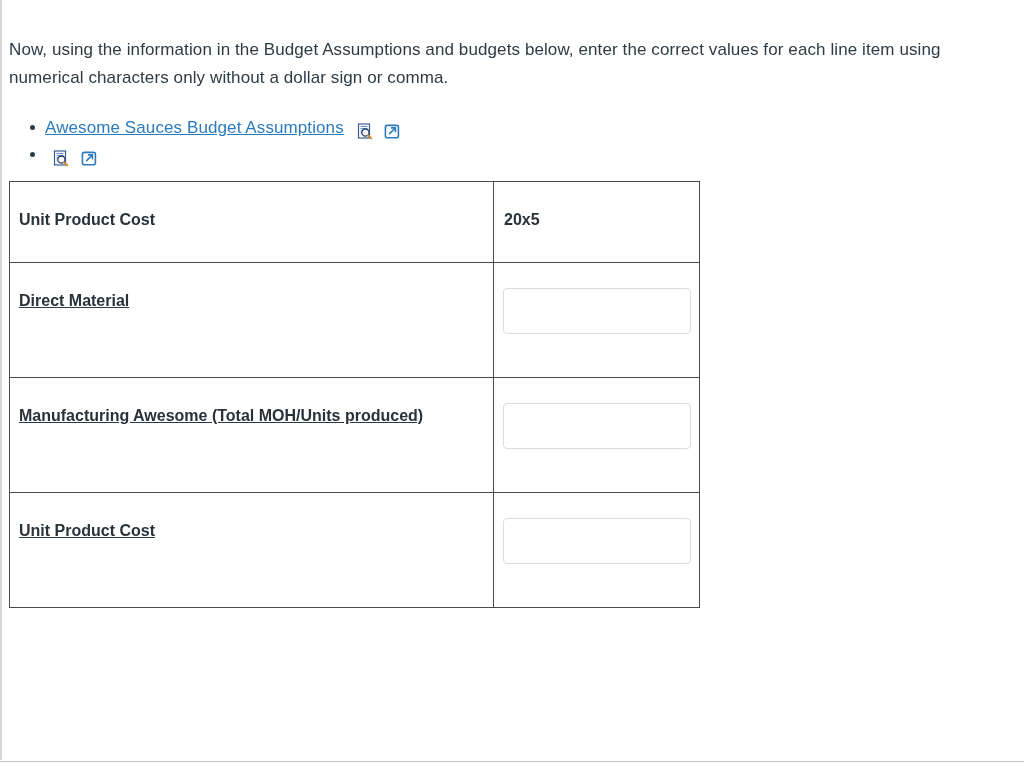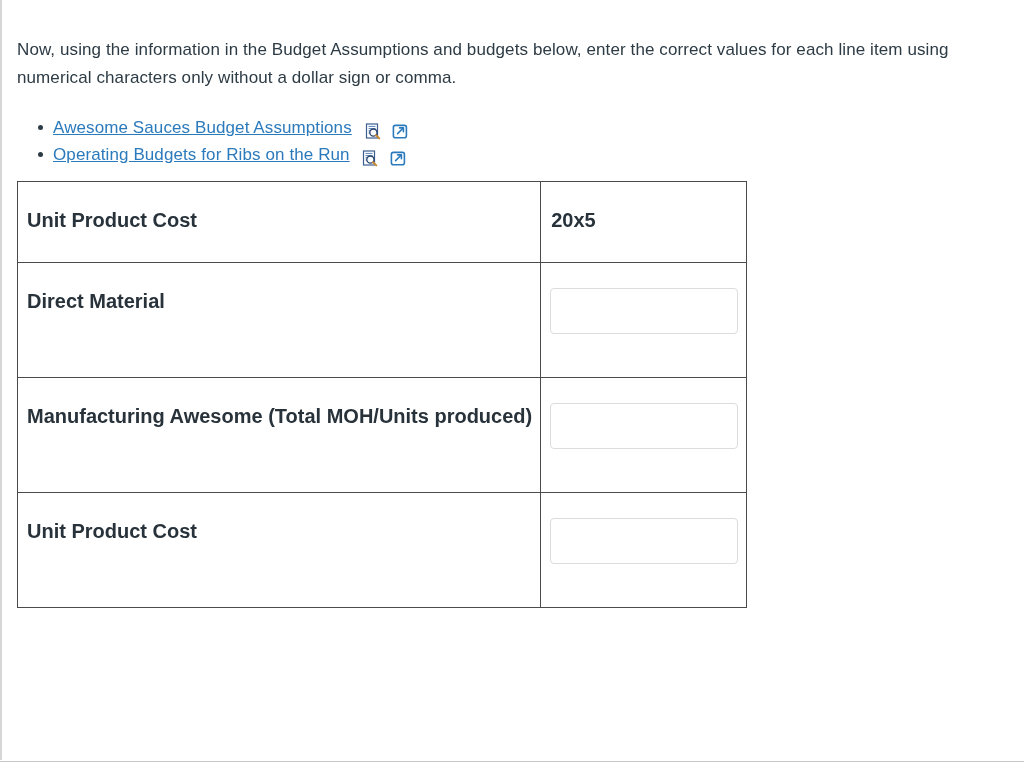--- a/index.html
+++ b/index.html
@@ -22,21 +22,21 @@
     position: absolute;
     left: 0;
     top: 0;
     width: 2px;
     height: 760px;
     background: #d6d6d6;
   }
 
   .content {
     position: absolute;
-    left: 17px;
+    left: 9px;
     top: 0;
     width: 990px;
   }
 
   
   .intro {
     margin: 0;
     padding-top: 36px;
     font-size: 17px;
     line-height: 28px;
@@ -101,33 +101,33 @@
   table.answer-table td {
     border: 1.5px solid #4b4b4b;
     vertical-align: top;
     padding: 0;
     background: #ffffff;
   }
   td.col-label { width: 483px; }
   td.col-value { width: 205px; }
 
   .cell-text {
-    font-size: 20px;
+    font-size: 16px;
     font-weight: bold;
     color: #28323a;
     padding: 28px 8px 0 9px;
     line-height: 20px;
     white-space: nowrap;
   }
   .cell-text.value-head {
     padding-left: 10px;
   }
 
   tr.head-row td { height: 80px; }
-  tr.data-row td { height: 114px; }
+  tr.data-row td { height: 114px; text-decoration: underline; }
 
   .answer-box {
     width: 188px;
     height: 46px;
     box-sizing: border-box;
     margin: 25px 0 0 9px;
     border: 1px solid #dcdcdc;
     border-radius: 4px;
     background: #ffffff;
     font-family: "Liberation Sans", sans-serif;
@@ -180,21 +180,20 @@
             <rect x="1.4" y="2.4" width="13" height="12.4" rx="2" fill="#ffffff" stroke="#2b7abc" stroke-width="1.6"></rect>
             <path d="M5.6 10.6 L11 5.2" stroke="#2b7abc" stroke-width="1.6" stroke-linecap="round"></path>
             <path d="M7.6 4.9 L11.4 4.9 L11.4 8.7" fill="none" stroke="#2b7abc" stroke-width="1.6" stroke-linecap="round" stroke-linejoin="round"></path>
           </svg>
         </span>
       </span>
     </li>
 
     <li>
       <span class="bullet"></span>
-      <a href="#" class="doc-link">Operating Budgets for Ribs on the Run</a>
       <span class="icon-group">
         <span class="icon-btn">
           <svg width="17" height="17" viewBox="0 0 17 17" xmlns="http://www.w3.org/2000/svg">
             <rect x="1.5" y="1" width="11" height="14" fill="#ffffff" stroke="#3b5d8f" stroke-width="1.2"></rect>
             <line x1="3.5" y1="3.4" x2="10.5" y2="3.4" stroke="#5b82b8" stroke-width="1"></line>
             <line x1="3.5" y1="5.6" x2="10.5" y2="5.6" stroke="#5b82b8" stroke-width="1"></line>
             <line x1="3.5" y1="7.8" x2="10.5" y2="7.8" stroke="#5b82b8" stroke-width="1"></line>
             <line x1="3.5" y1="10" x2="8" y2="10" stroke="#5b82b8" stroke-width="1"></line>
             <circle cx="8.4" cy="9.6" r="3.6" fill="#ffffff" fill-opacity="0.9" stroke="#28456f" stroke-width="1.3"></circle>
             <line x1="11" y1="12.2" x2="14.3" y2="15.4" stroke="#c98a2e" stroke-width="2" stroke-linecap="round"></line>

